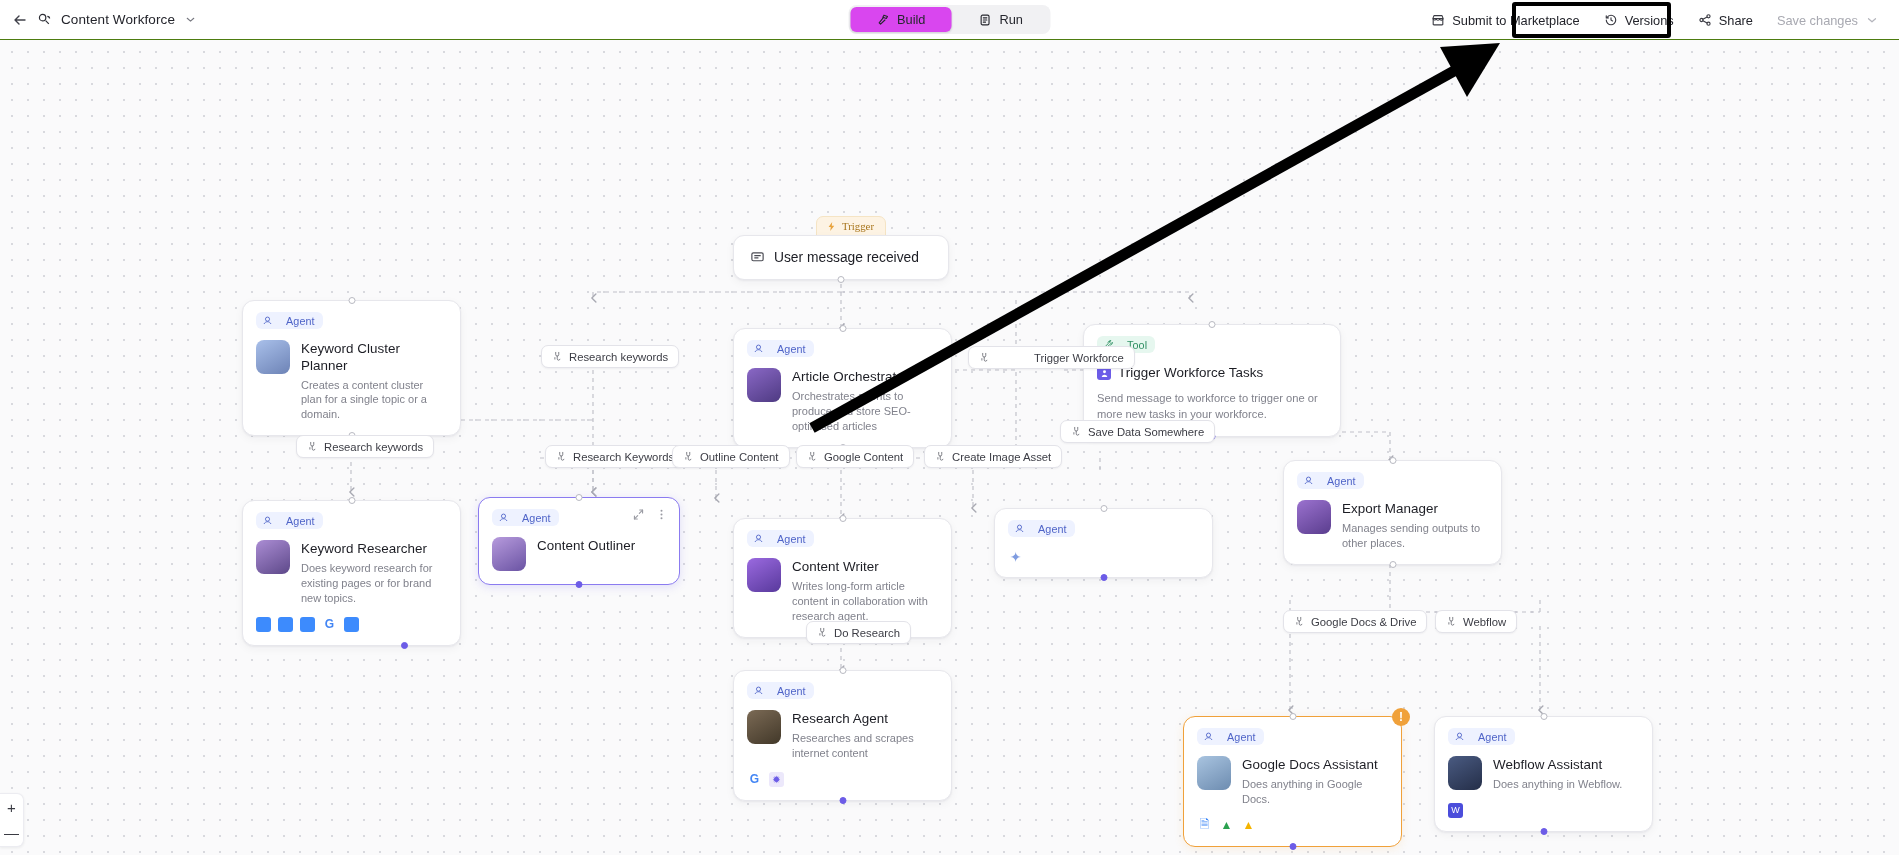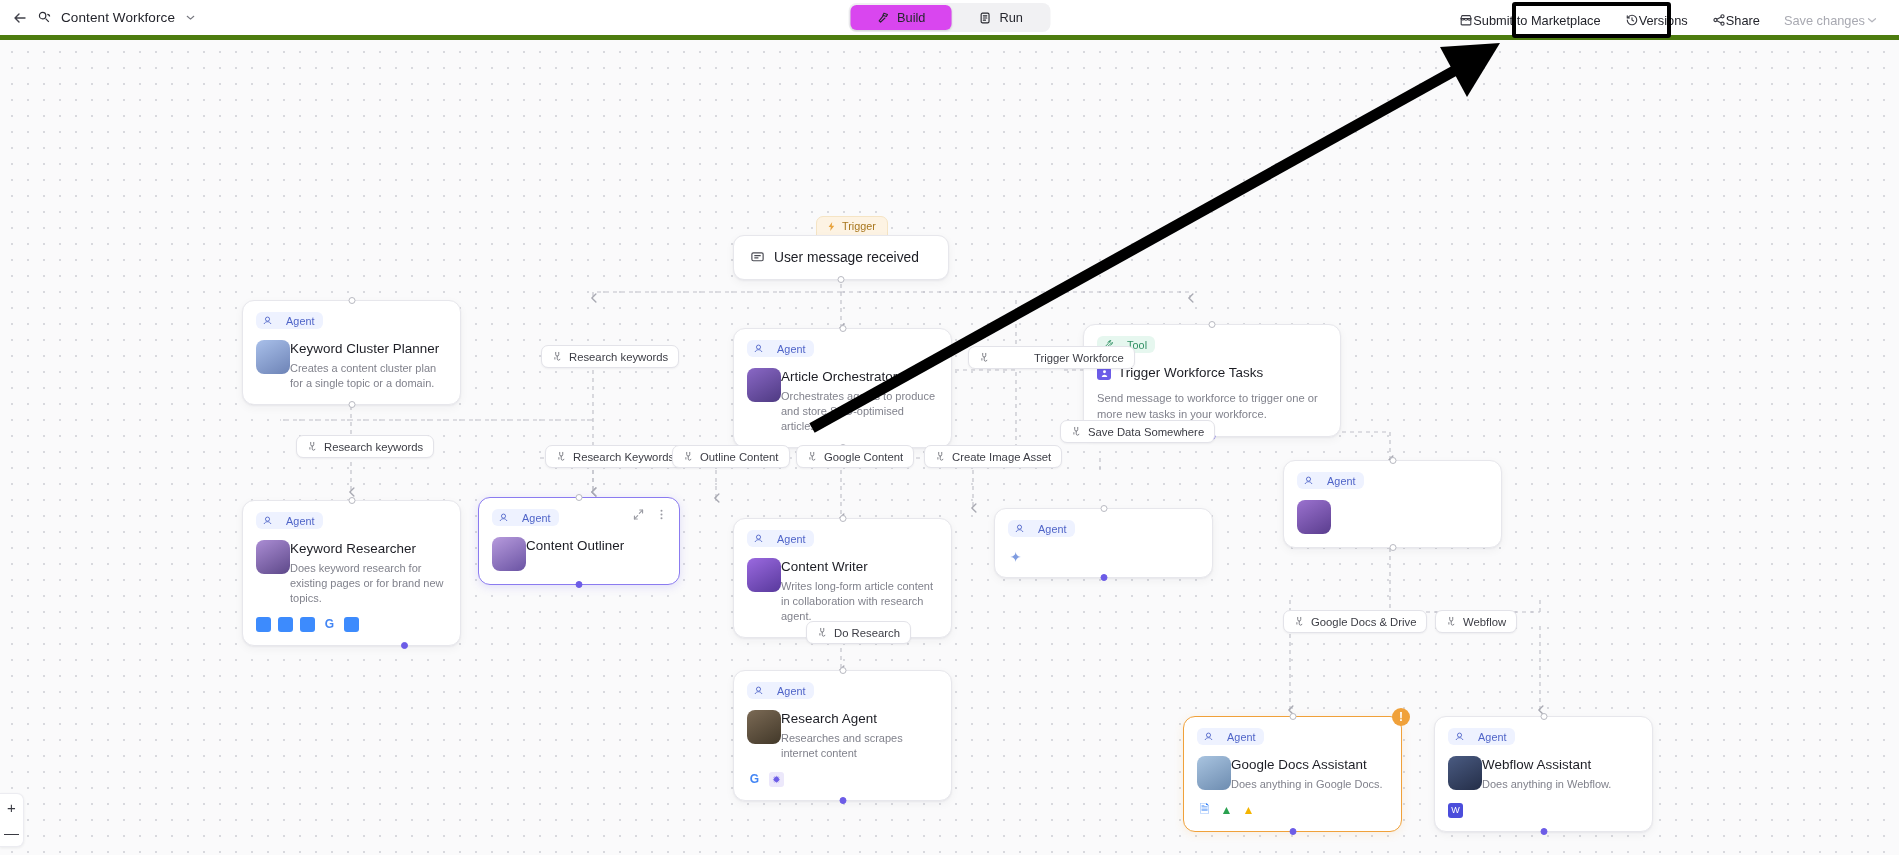--- a/index.html
+++ b/index.html
@@ -5,21 +5,21 @@
   * { box-sizing: border-box; margin: 0; padding: 0; }
   html, body {
     width: 1899px; height: 855px;
     font-family: "Liberation Sans", sans-serif;
     background: #ffffff; overflow: hidden;
   }
 
   
   .topbar {
     position: absolute; top: 0; left: 0; width: 1899px; height: 40px;
-    background: #ffffff; border-bottom: 5px solid #4d7c0f;
+    background: #ffffff; border-bottom: 1px solid #4d7c0f;
     display: flex; align-items: center; z-index: 50;
   }
   .tb-left { display: flex; align-items: center; gap: 9px; padding-left: 12px; }
   .back-arrow { width: 16px; height: 16px; color: #40414a; flex: 0 0 auto; cursor: pointer; }
   .proj-icon { width: 15px; height: 15px; color: #2d2e36; flex: 0 0 auto; }
   .proj-name { font-size: 13.5px; color: #23242b; letter-spacing: .1px; }
   .chev { width: 13px; height: 13px; color: #76777f; }
 
   .tb-center {
     position: absolute; left: 50%; transform: translateX(-50%);
@@ -32,21 +32,21 @@
     padding: 5px 26px; border-radius: 6px; cursor: pointer;
   }
   .seg.active { background: #d946ef; box-shadow: 0 1px 2px rgba(16,18,28,.14); }
   .seg svg { width: 14px; height: 14px; }
 
   .tb-right {
     position: absolute; right: 10px; top: 0; height: 40px;
     display: flex; align-items: center; gap: 4px;
   }
   .tb-btn {
-    display: flex; align-items: center; 
+    display: flex; align-items: center; gap: 7px;
     font-size: 12.8px; color: #23242b; padding: 6px 10px;
     border-radius: 7px; cursor: pointer; white-space: nowrap;
   }
   .tb-btn svg { width: 14px; height: 14px; color: #3a3b43; }
   .tb-btn.dim { color: #a8a9b1; cursor: default; }
   .tb-btn.dim svg { color: #b4b5bc; }
 
   
   .hl-ring {
     position: absolute; left: 1512px; top: 2px; width: 159px; height: 36px;
@@ -75,21 +75,21 @@
 
   .badge {
     display: inline-flex; align-items: center; gap: 13px;
     font-size: 10.8px; font-weight: 500; padding: 2.5px 8px 2.5px 6px;
     border-radius: 6px; letter-spacing: .1px;
   }
   .badge.agent { background: #eef2ff; color: #4f64c8; }
   .badge.tool  { background: #e6f7ef; color: #2f8f63; }
   .badge svg { width: 11px; height: 11px; }
 
-  .node-body { display: flex; margin-top: 10px; align-items: flex-start; }
+  .node-body { display: flex; gap: 11px; margin-top: 10px; align-items: flex-start; }
   .avatar {
     width: 34px; height: 34px; border-radius: 8px; flex: 0 0 auto;
     position: relative; overflow: hidden;
   }
   .node-text { min-width: 0; padding-top: 1px; }
   .node-title { font-size: 13.4px; color: #1c1d24; letter-spacing: .05px; line-height: 1.25; }
   .node-desc {
     font-size: 11px; color: #81828c; line-height: 1.36; margin-top: 3px;
     max-width: 215px;
   }
@@ -281,21 +281,21 @@
       <path d="M1290 572 L1540 572"></path>
       <path d="M1290 586 L1290 670" marker-end="url(#ah)"></path>
       <path d="M1540 586 L1540 670" marker-end="url(#ah)"></path>
       <path d="M1290 572 L1290 560"></path>
       <path d="M1540 572 L1540 560"></path>
 
       <path d="M1100 418 L1100 430"></path>
     </g>
   </svg>
 
-  <div class="trigger-tab" style="left:816px; top:176px;">
+  <div class="trigger-tab" style="left:816px; top:176px;font-family:Liberation Serif, serif;">
     <svg viewBox="0 0 16 16" fill="#e8a33d">
         <path d="M9 1.5L3.8 8.8H7l-.9 5.7L12 6.9H8.4z"></path>
       </svg>
     <span>Trigger</span>
   </div>
   <div class="trigger-card" style="left:733px; top:195px; width:216px;">
     <svg class="msg" viewBox="0 0 16 16" fill="none" stroke="currentColor" stroke-width="1.25" stroke-linejoin="round">
         <rect x="2" y="3" width="12" height="8.5" rx="1.6"></rect>
         <path d="M4.6 6h6.8M4.6 8.4h4.4"></path>
       </svg>
@@ -365,20 +365,24 @@
   <div class="node" style="left:1283px; top:420px; width:219px;">
     <span class="badge agent">
       <svg viewBox="0 0 16 16" fill="none" stroke="currentColor" stroke-width="1.3">
           <circle cx="8" cy="6" r="3"></circle>
           <path d="M3 13c1-2.2 2.9-3.2 5-3.2S12 10.8 13 13"></path>
         </svg>
       <span>Agent</span>
     </span>
     <div class="node-body">
       <div class="avatar" style="background:linear-gradient(150deg,#9b72cf,#5a3d8e);"></div>
+      <div class="node-text">
+        <div class="node-title">Export Manager</div>
+        <div class="node-desc">Manages sending outputs to other places.</div>
+      </div>
     </div>
     <div class="port in"></div>
     <div class="port out"></div>
   </div>
 
   <div class="node" style="left:242px; top:460px; width:219px;">
     <span class="badge agent">
       <svg viewBox="0 0 16 16" fill="none" stroke="currentColor" stroke-width="1.3">
           <circle cx="8" cy="6" r="3"></circle>
           <path d="M3 13c1-2.2 2.9-3.2 5-3.2S12 10.8 13 13"></path>

